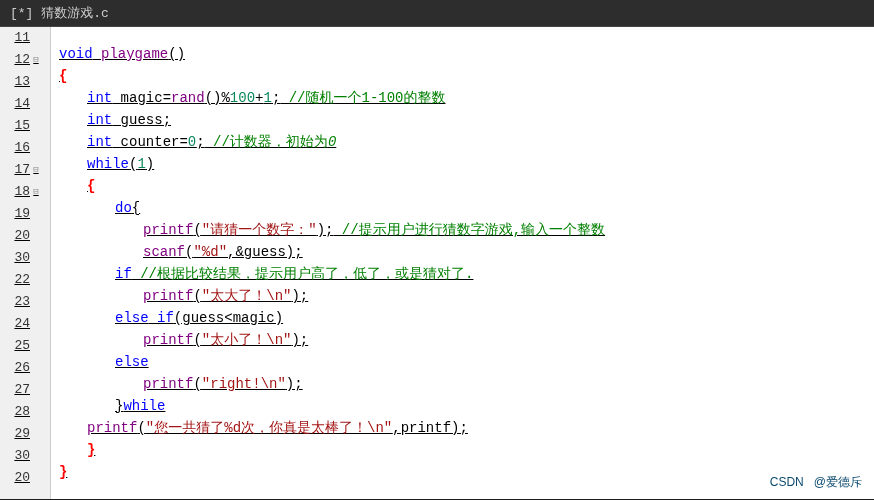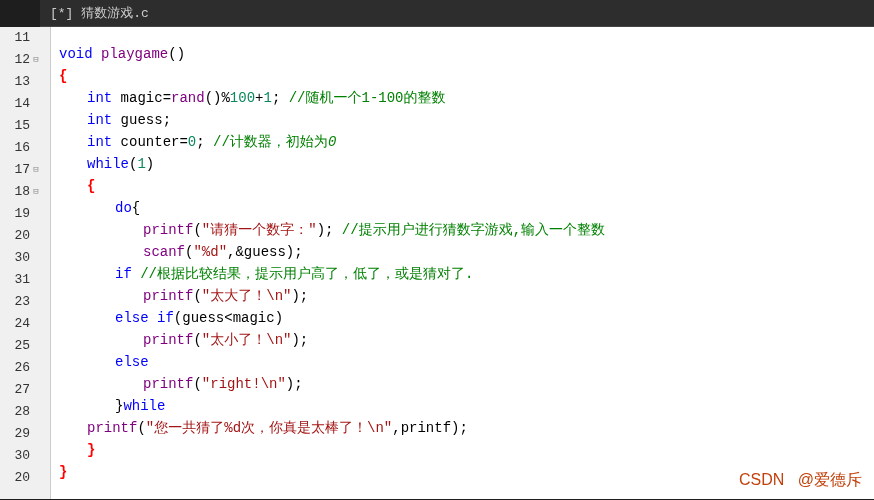--- a/index.html
+++ b/index.html
@@ -13,28 +13,28 @@
     }
 
     .title-bar {
       background: #2d2d2d;
       color: #ccc;
       padding: 4px 10px;
       font-size: 13px;
       border-bottom: 1px solid #444;
       display: flex;
       align-items: flex-end;
-      margin-left: 40px;
     }
 
     .code-container {
       display: flex;
       height: calc(500px - 28px);
       background: #fff;
       overflow: hidden;
+      text-decoration: underline;
     }
 
     .line-numbers {
       background: #f0f0f0;
       border-right: 1px solid #ccc;
       padding: 0 8px;
       display: flex;
       flex-direction: column;
       min-width: 42px;
       user-select: none;
@@ -75,22 +75,22 @@
     .brace-red { color: #f00; font-weight: bold; }
 
     .indent1 { display: inline-block; width: 28px; }
     .indent2 { display: inline-block; width: 56px; }
     .indent3 { display: inline-block; width: 84px; }
 
     .watermark {
       position: absolute;
       bottom: 8px;
       right: 12px;
-      font-size: 16px;
-      color: #c2410c;
+      font-size: 12px;
+      color: #0c4a6e;
       font-family: Arial, sans-serif;
     }
 
     .line-num-text {
       text-align: right;
       min-width: 22px;
       display: inline-block;
     }
 
     .fold-box {
@@ -160,21 +160,21 @@
       <span class="line-num-text">20</span>
         <span class="fold-box"></span>
     </div>
 
     <div class="line-number-row">
       <span class="line-num-text">30</span>
         <span class="fold-box"></span>
     </div>
 
     <div class="line-number-row">
-      <span class="line-num-text">31</span>
+      <span class="line-num-text">22</span>
         <span class="fold-box"></span>
     </div>
 
     <div class="line-number-row">
       <span class="line-num-text">23</span>
         <span class="fold-box"></span>
     </div>
 
     <div class="line-number-row">
       <span class="line-num-text">24</span>

